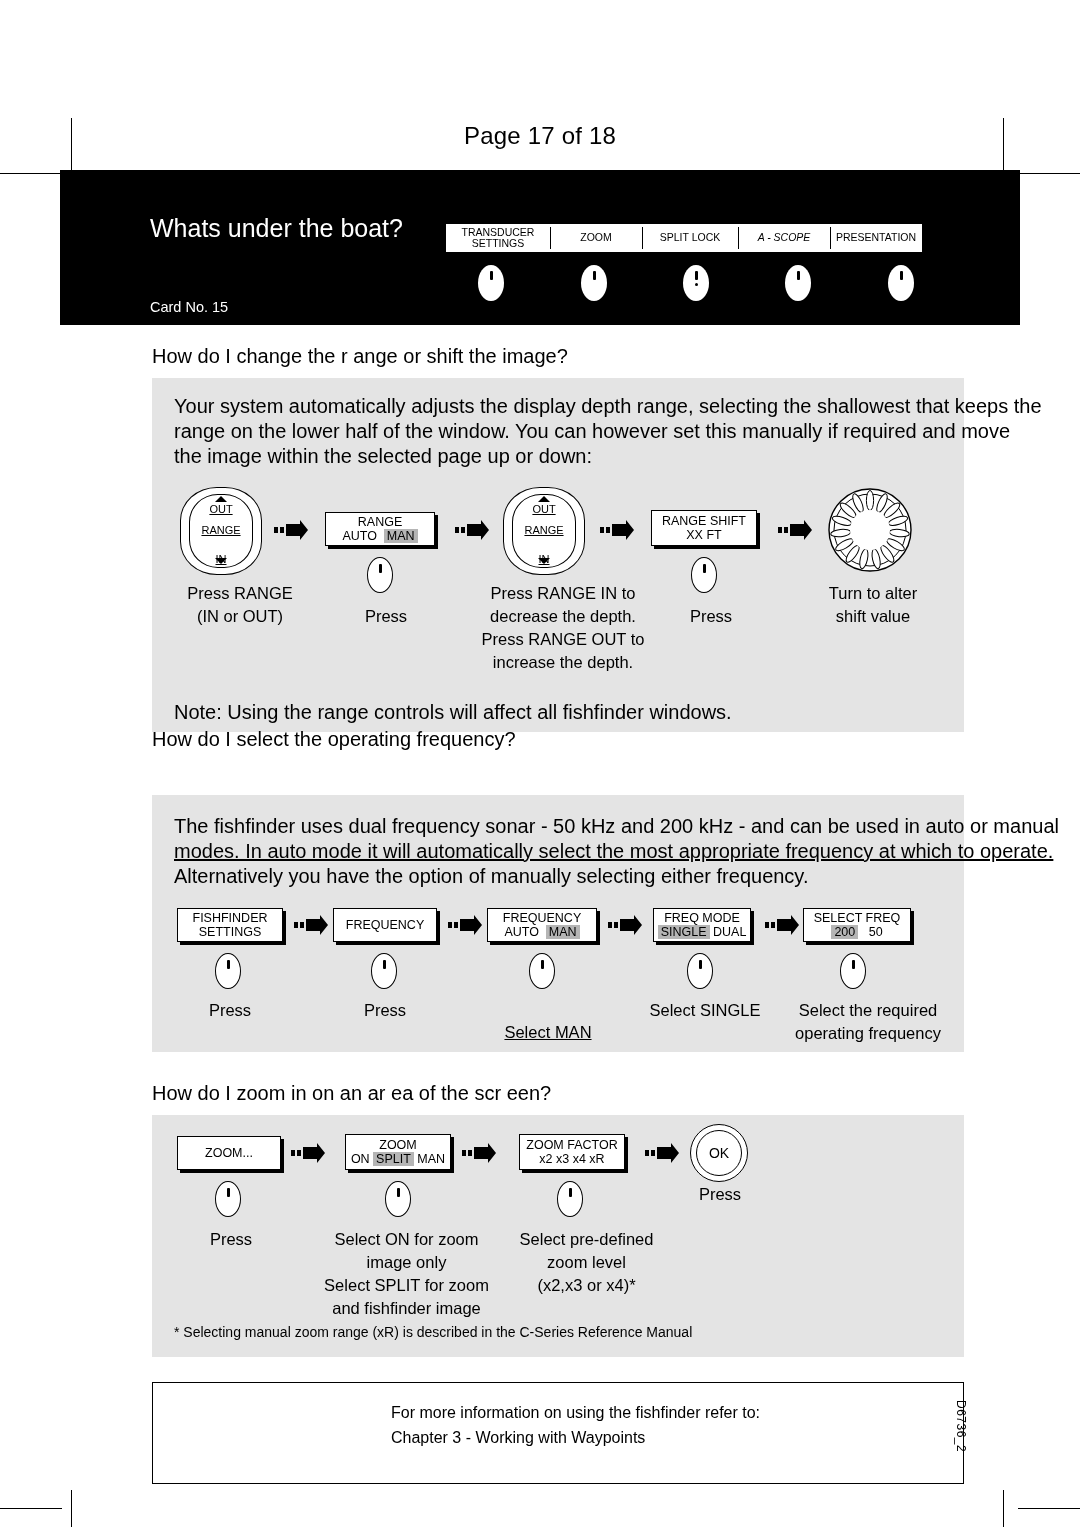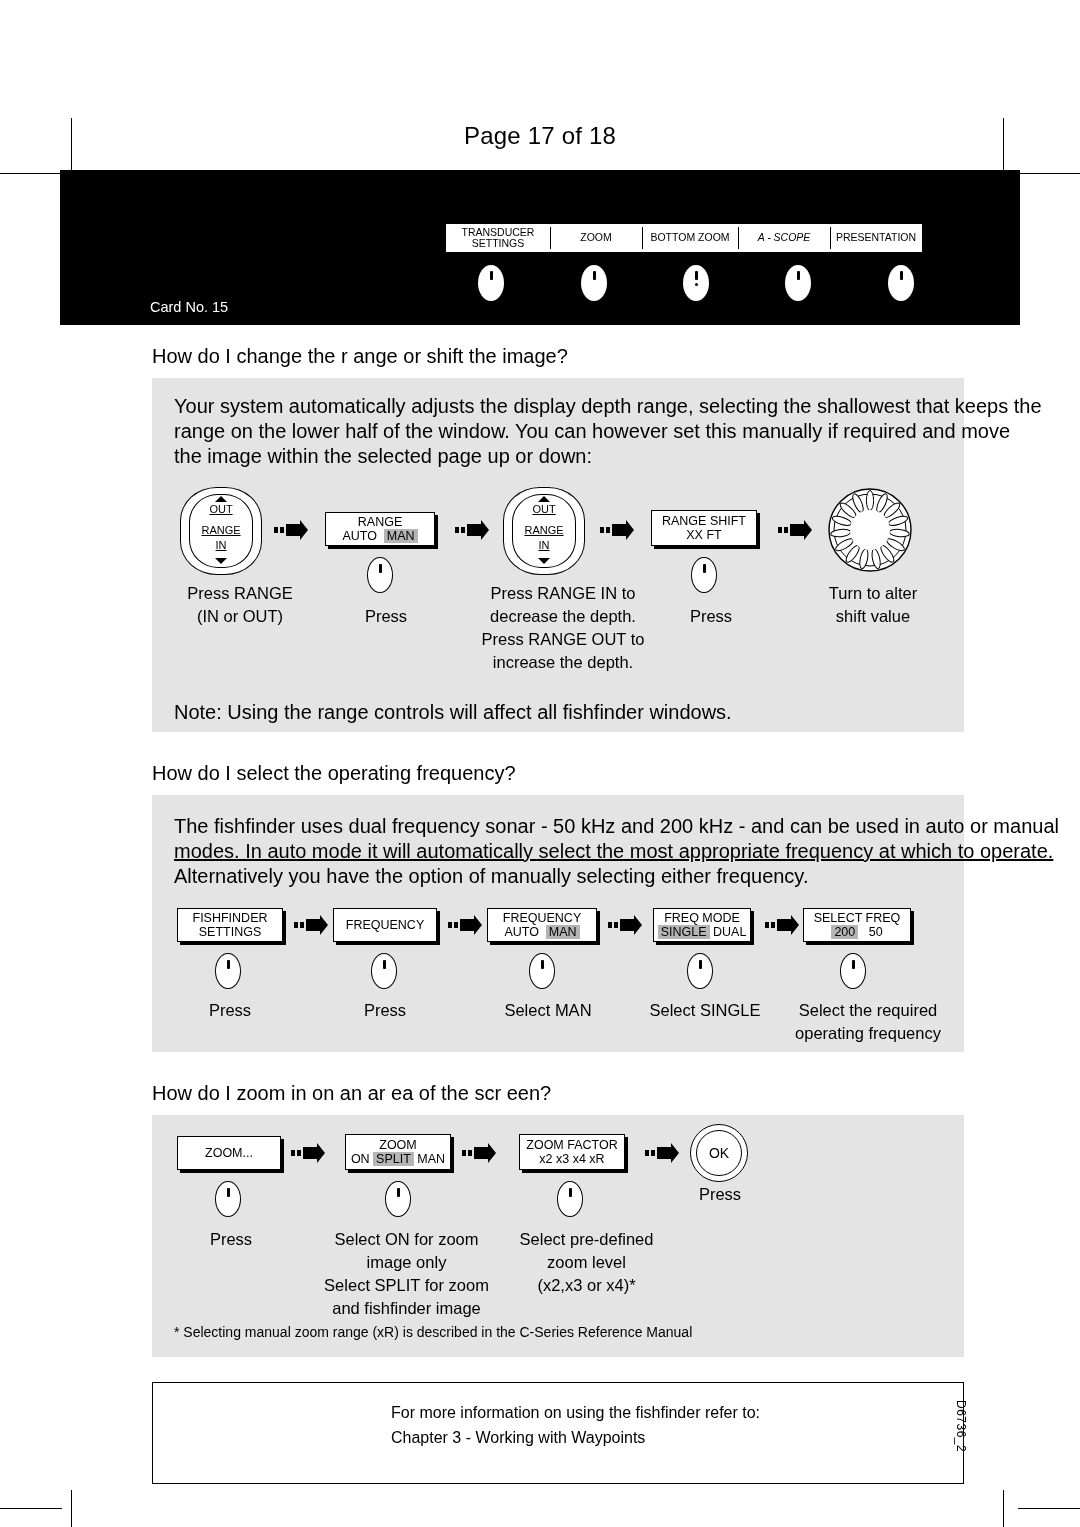--- a/index.html
+++ b/index.html
@@ -140,21 +140,21 @@
     border: 1.4px solid #000; background: #ffffff;
     border-radius: 45% 45% 45% 45% / 38% 38% 38% 38%;
   }
   .rocker .lbl {
     position: absolute; left: 0; width: 100%; text-align: center;
     font-size: 11px;
     text-decoration: underline;
   }
   .rocker .lbl-out { top: 16px; }
   .rocker .lbl-mid { top: 37px; }
-  .rocker .lbl-in  { top: 52px; text-align: center; }
+  .rocker .lbl-in  { top: 66px; text-align: center; }
   .rocker .tri { position: absolute; left: 50%; margin-left: -6px; width: 0; height: 0;}
   .rocker .tri-up { top: 9px; border-left: 6px solid transparent; border-right: 6px solid transparent; border-bottom: 6px solid #000; }
   .rocker .tri-dn { top: 71px; border-left: 6px solid transparent; border-right: 6px solid transparent; border-top: 6px solid #000; }
 
   
   .knob { position: absolute; width: 86px; height: 86px; }
 
   
   .ok-btn {
     position: absolute; width: 58px; height: 58px; border-radius: 50%;
@@ -198,35 +198,35 @@
 <div class="crop-line-h" style="left:0px; top:173px; width:62px;"></div>
 <div class="crop-line-h" style="left:1018px; top:173px; width:62px;"></div>
 <div class="crop-line-h" style="left:0px; top:1508px; width:62px;"></div>
 <div class="crop-line-h" style="left:1018px; top:1508px; width:62px;"></div>
 <div class="crop-line-v" style="left:71px; top:1490px; height:37px;"></div>
 <div class="crop-line-v" style="left:1003px; top:1490px; height:37px;"></div>
 
 <div id="page-number">Page 17 of 18</div>
 
 <div id="banner">
-  <div id="banner-title"><br></div>
+  <div id="banner-title"><span>Whats under the boat?</span><br></div>
   <div id="banner-card">Card No. 15</div>
 
   <div id="softkey-bar">
     <div class="softkey sk-w1">
       <span>
         <span class="two-line">TRANSDUCER</span>
         <span class="two-line">SETTINGS</span>
       </span>
     </div>
     <div class="softkey sk-w2">
       <span>ZOOM</span>
     </div>
     <div class="softkey sk-w3">
-      <span>BOTTOM ZOOM</span>
+      <span>SPLIT LOCK</span>
     </div>
     <div class="softkey sk-w4">
       <span>A - SCOPE</span>
     </div>
     <div class="softkey sk-w5">
       <span>PRESENTATION</span>
     </div>
   </div>
 
   <div class="sk-btn" style="left:418px;"></div>
@@ -334,21 +334,21 @@
 </div>
 
 <div class="caption" style="left:160px; top:582px; width:160px;"><span>Press RANGE</span><br><span>(IN or OUT)</span></div>
 <div class="caption" style="left:340px; top:605px; width:92px;">Press</div>
 <div class="caption" style="left:457px; top:582px; width:212px;"><span>Press RANGE IN to</span><br><span>decrease the depth.</span><br><span>Press RANGE OUT to</span><br><span>increase the depth.</span></div>
 <div class="caption" style="left:665px; top:605px; width:92px;">Press</div>
 <div class="caption" style="left:793px; top:582px; width:160px;"><span>Turn to alter</span><br><span>shift value</span></div>
 
 <div class="panel-text" style="left:174px; top:700px;">Note: Using the range controls will affect all fishfinder windows.</div>
 
-<div class="q-heading" style="top:762px;">How do I select the operating frequency?</div>
+<div class="q-heading" style="top:728px;">How do I select the operating frequency?</div>
 
 <div class="panel" style="top:795px; height:257px;"></div>
 
 <div class="panel-text" style="left:174px; top:814px;">The fishfinder uses dual frequency sonar - 50 kHz and 200 kHz - and can be used in auto or manual</div>
 <div class="panel-text" style="left:174px; top:839px;text-decoration:underline;">modes. In auto mode it will automatically select the most appropriate frequency at which to operate.</div>
 <div class="panel-text" style="left:174px; top:864px;">Alternatively you have the option of manually selecting either frequency.</div>
 
 <div class="lcd-box" style="left:177px; top:908px; width:106px; height:34px;">
   <span class="lcd-title">FISHFINDER</span>
   <span class="lcd-opts">SETTINGS</span>
@@ -405,21 +405,21 @@
 </div>
 
 <div class="lcd-box" style="left:803px; top:908px; width:108px; height:34px;">
   <span class="lcd-title">SELECT FREQ</span>
   <span class="lcd-opts"><span class="hl">200</span>&nbsp;&nbsp;&nbsp;<span>50</span></span>
 </div>
 <div class="oval-btn" style="left:840px; top:953px;"></div>
 
 <div class="caption" style="left:184px; top:999px; width:92px;">Press</div>
 <div class="caption" style="left:339px; top:999px; width:92px;">Press</div>
-<div class="caption" style="left:483px; top:999px; width:130px;">Select MAN</div>
+<div class="caption" style="left:483px; top:1021px; width:130px;text-decoration:underline;">Select MAN</div>
 <div class="caption" style="left:634px; top:999px; width:142px;">Select SINGLE</div>
 <div class="caption" style="left:772px; top:999px; width:192px;"><span>Select the required</span><br><span>operating frequency</span></div>
 
 <div class="q-heading" style="top:1082px;">How do I zoom in on an ar ea of the scr een?</div>
 
 <div class="panel" style="top:1115px; height:242px;"></div>
 
 <div class="lcd-box" style="left:177px; top:1136px; width:104px; height:34px;">
   <span class="lcd-title">ZOOM...</span>
 </div>

